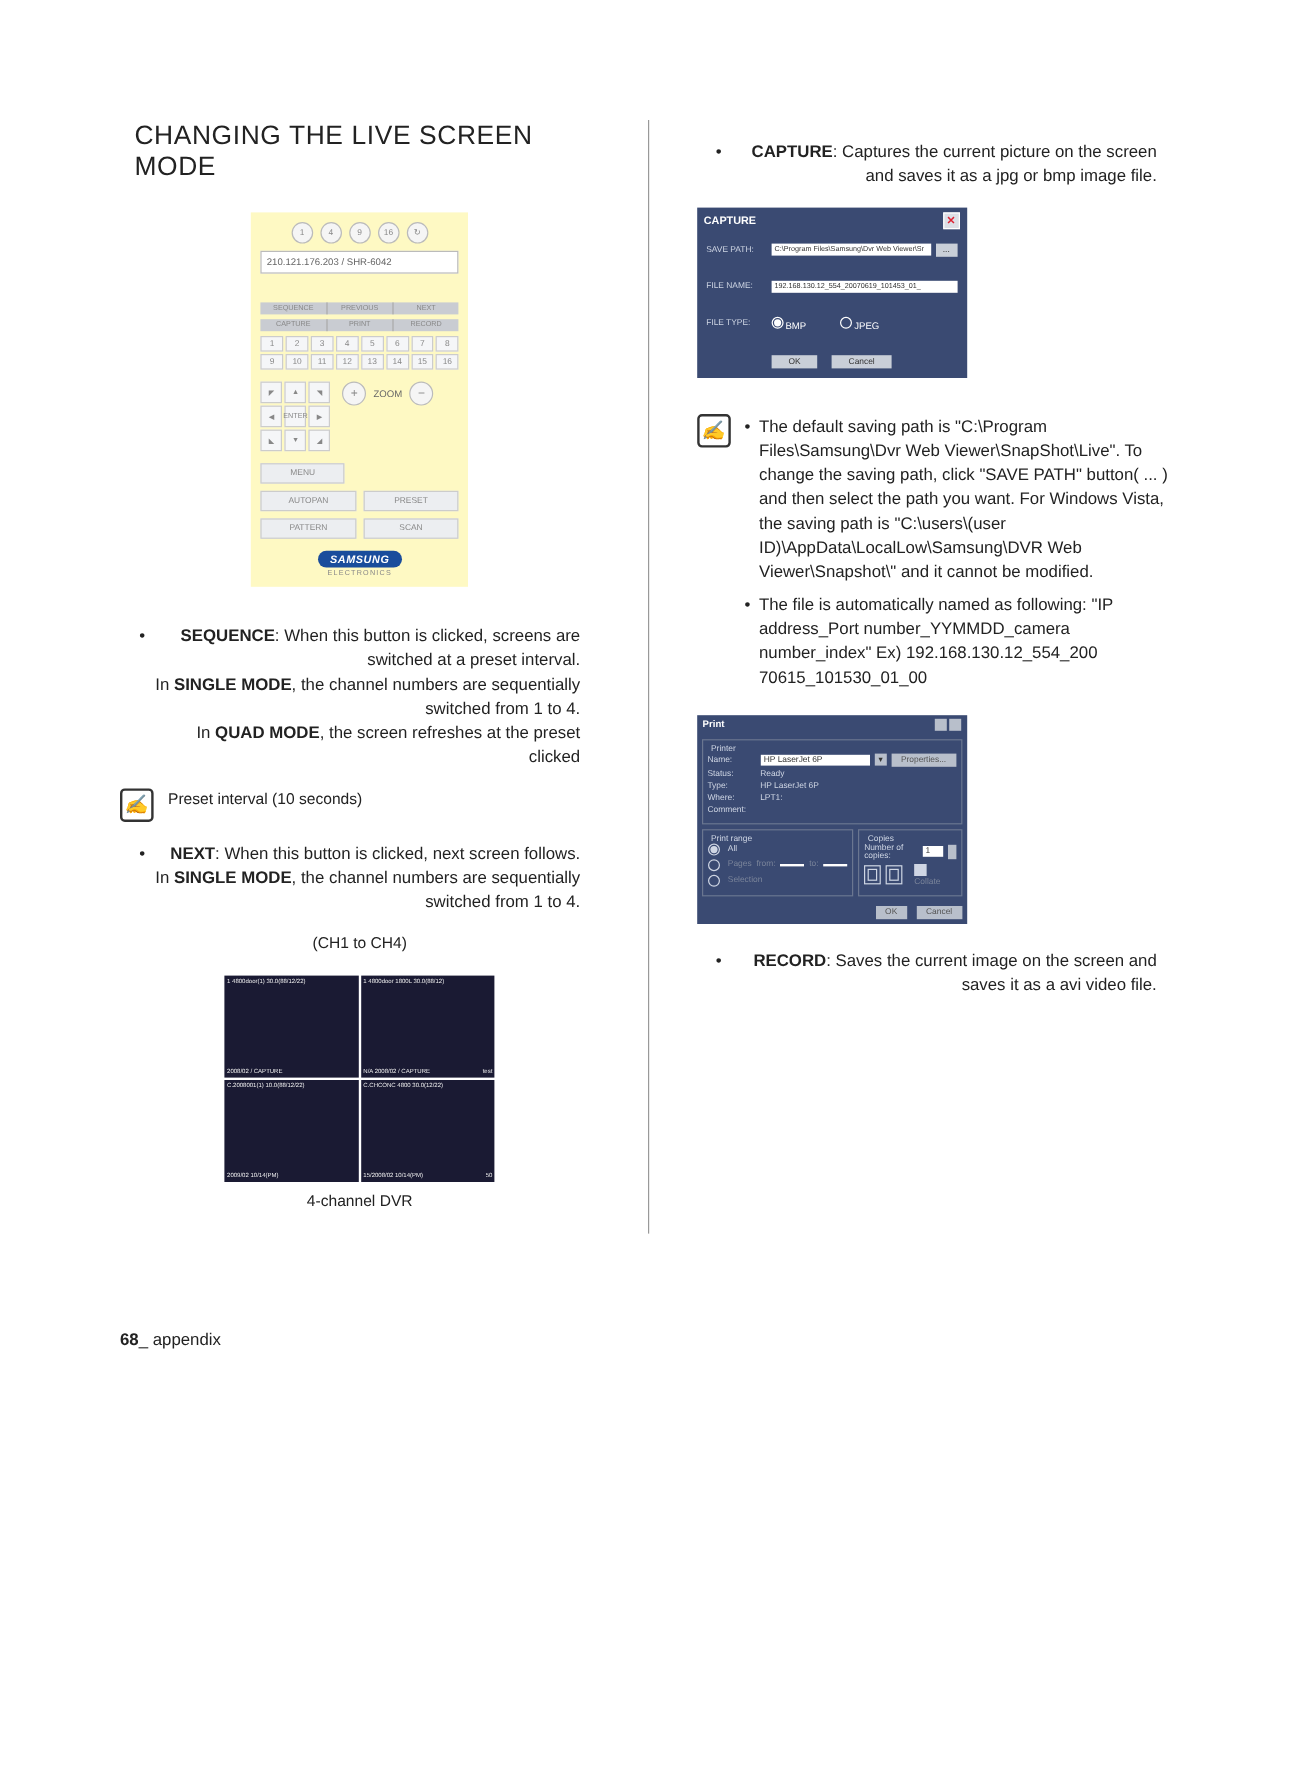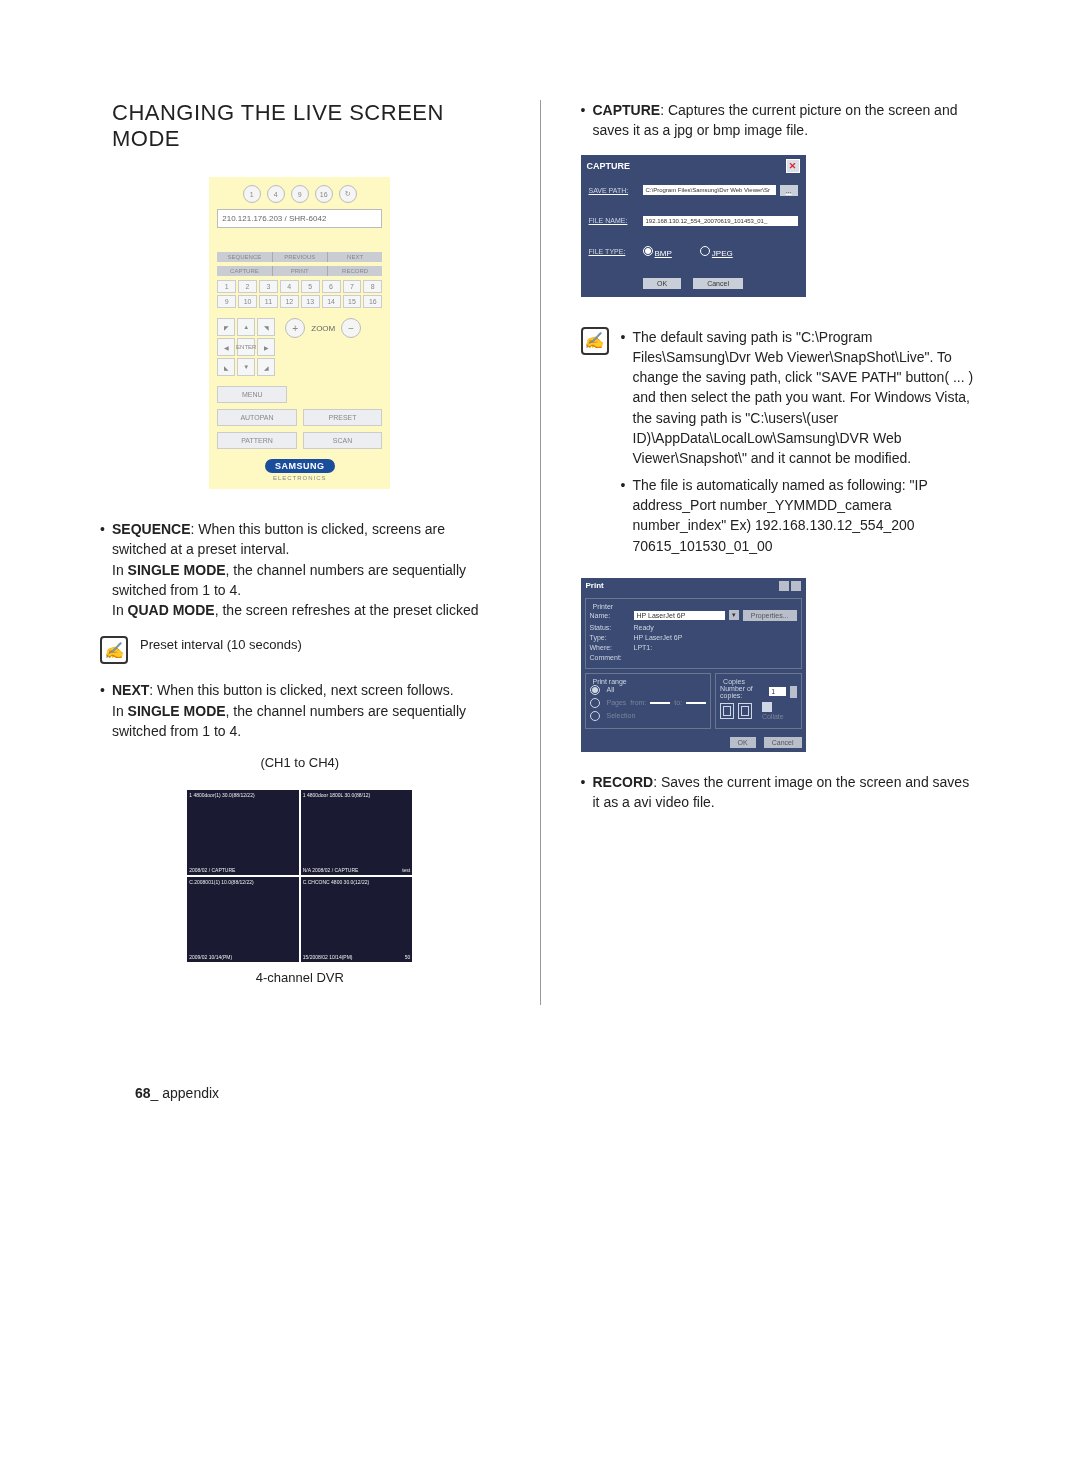--- a/index.html
+++ b/index.html
@@ -134,34 +134,35 @@
   .panel-btn-row .panel-btn { flex:1; margin-bottom:0; }
   .ptz-wrap { display:flex; align-items:flex-start; gap:10px; }
   .samsung-logo {
     text-align:center;
     margin-top:10px;
   }
   .samsung-logo .oval {
     display:inline-block;
     background:#1a4d9c;
     color:#fff;
+    font-style:italic;
     font-size:9px;
     font-weight:bold;
     padding:2px 10px;
     border-radius:9px;
     letter-spacing:0.5px;
   }
   .samsung-logo .sub {
     font-size:6px;
     color:#888;
     letter-spacing:1px;
     margin-top:2px;
   }
 
-  ul.body { list-style:none; padding:0; margin:0; font-size:14px; line-height:1.45; }
+  ul.body { list-style:none; padding:0; margin:16px; font-size:14px; line-height:1.45;text-align:right; }
   ul.body > li { margin-bottom:14px; padding-left:12px; position:relative; }
   ul.body > li::before { content:"•"; position:absolute; left:0; }
   .bold { font-weight:bold; }
 
   .note {
     display:flex;
     gap:12px;
     margin: 16px 0;
   }
   .note-icon {
@@ -224,21 +225,21 @@
     background:#dcdfe6;
     color:#d23;
     border:1px solid #fff;
     display:flex;align-items:center;justify-content:center;
     font-size:9px;
     font-weight:bold;
   }
   .capture-dlg .body {
     padding: 8px;
   }
-  .capture-dlg .row { display:flex; align-items:center; margin-bottom:20px; gap:4px;text-decoration:underline;}
+  .capture-dlg .row { display:flex; align-items:center; margin-bottom:20px; gap:4px;}
   .capture-dlg .lbl { width:50px; font-size:7px; color:#cfd6e4;}
   .capture-dlg .field { flex:1; background:#fff; color:#333; padding:2px 3px; font-size:6px; overflow:hidden; white-space:nowrap;}
   .capture-dlg .radio { width:8px;height:8px;border-radius:50%;border:1px solid #fff;display:inline-block;margin-right:2px;position:relative;}
   .capture-dlg .radio.checked::after{content:"";position:absolute;inset:1px;background:#fff;border-radius:50%;}
   .capture-dlg .btnrow { display:flex; justify-content:center; gap:12px; margin-top:6px;}
   .capture-dlg .dbtn { background:#c9cfd8; color:#333; padding:2px 14px; font-size:7px;}
   .capture-dlg .browse { background:#c9cfd8; color:#333; padding:2px 6px; font-size:7px;}
 
   .print-dlg {
     width: 225px;
@@ -268,21 +269,20 @@
   .print-dlg .numfield{background:#fff;color:#333;width:18px;padding:1px 2px;font-size:7px;display:inline-block;}
   .print-dlg .spin{width:10px;height:12px;background:#b8bfcb;display:inline-block;}
   .print-dlg .pageicon{width:12px;height:14px;border:1px solid #cfd6e4;display:inline-block;position:relative;background:#3a4a72;}
   .print-dlg .pageicon::after{content:"";position:absolute;left:2px;top:2px;width:6px;height:8px;border:1px solid #cfd6e4;}
   .print-dlg .cb{width:8px;height:8px;border:1px solid #cfd6e4;display:inline-block;margin-right:3px;background:#cfd6e4;}
   .print-dlg .btnrow{display:flex;justify-content:flex-end;gap:8px;padding:4px;}
 
   .footer {
     padding: 40px 100px 30px 100px;
     font-size: 14px;
-    margin-left: 35px;
   }
   .footer .pg { font-weight:bold; }
 </style>
 </head>
 <body>
 
 <div class="page">
 
   <div class="col">
     <h2>CHANGING THE LIVE SCREEN MODE</h2>

